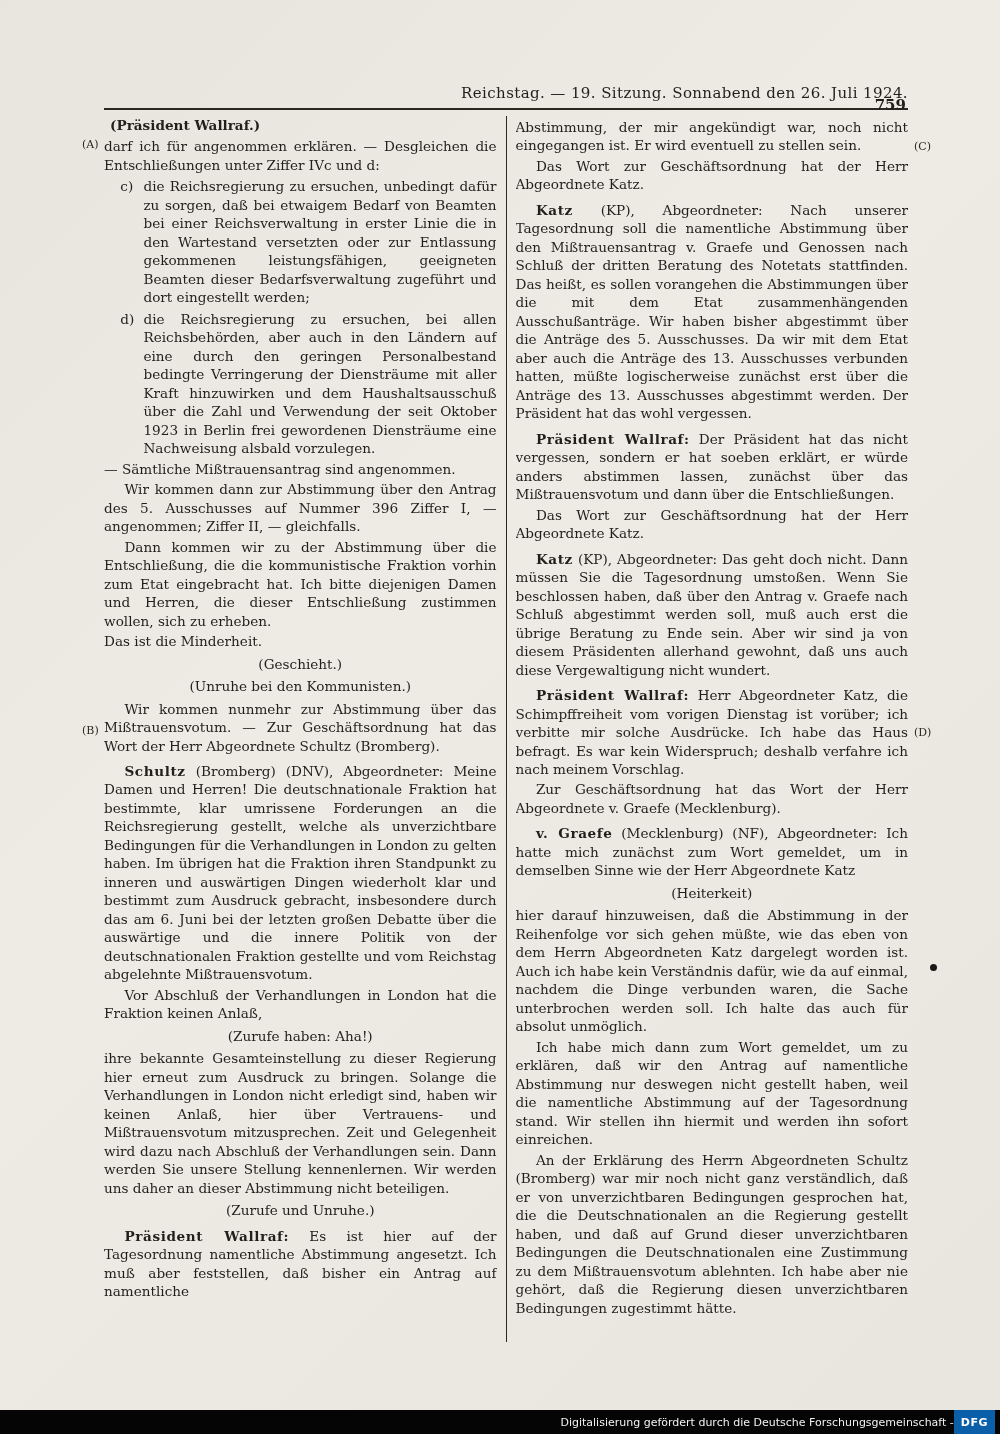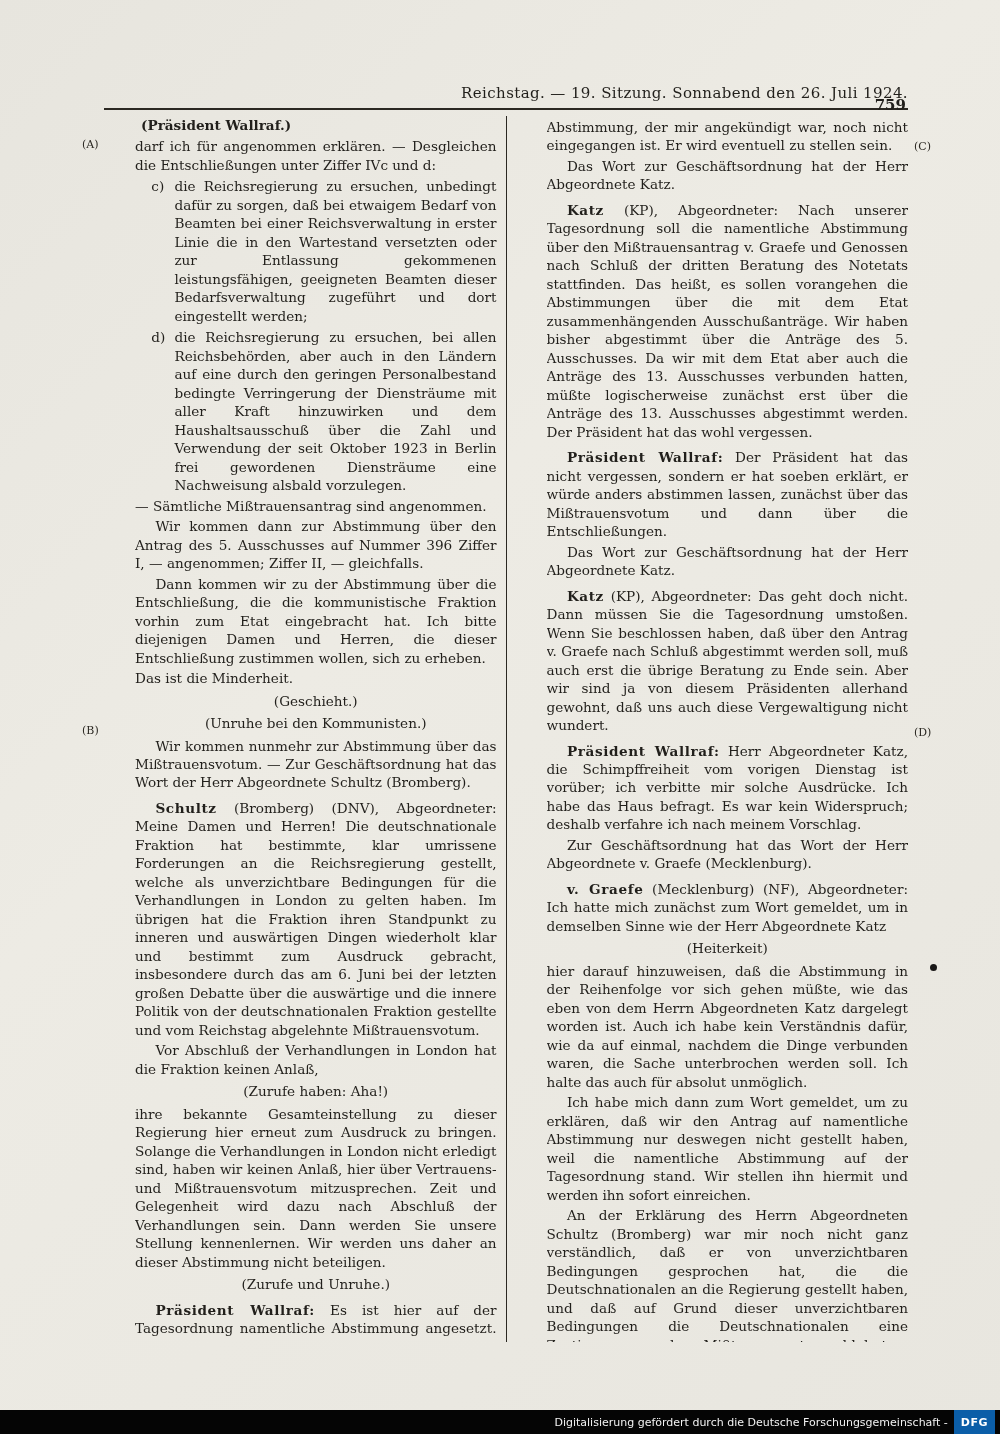--- a/index.html
+++ b/index.html
@@ -31,21 +31,20 @@
   
   .body-area {
     position: absolute; top: 116px; left: 104px; right: 92px; bottom: 92px;
     display: flex;
   }
   .col {
     flex: 1 1 0; overflow: hidden;
     font-size: 13.6px; line-height: 1.36;
     text-align: justify;
     hyphens: auto;
-    margin-left: 31px;
   }
   .divider { width: 0; border-left: 1.5px solid #2b2822; margin: 0 9px; }
   .block { margin: 0; }
   .head  { font-weight: bold; text-indent: 0; margin: 0 0 3px 6px; text-align: left; }
   .para       { text-indent: 1.5em; margin-top: 2px; }
   .para-flush { text-indent: 0;     margin-top: 2px; }
   .center { text-align: center; text-indent: 0; margin: 4px 0; }
   .speech { text-indent: 1.5em; margin-top: 7px; }
   .speech .lead { font-weight: bold; letter-spacing: 0.6px; }
   .list { position: relative; padding-left: 2.9em; text-indent: 0; margin-top: 3px; }
@@ -62,21 +61,21 @@
   
   .ink-dot {
     position: absolute; left: 930px; top: 964px;
     width: 7px; height: 7px; border-radius: 50%; background: #191817;
   }
   
   .footer-bar {
     position: absolute; left: 0; right: 0; bottom: 0; height: 24px;
     background: #050505;
     display: flex; align-items: center; justify-content: flex-end;
-    gap: 6px; padding-right: 5px;
+    padding-right: 5px;
     font-family: "DejaVu Sans", "Liberation Sans", sans-serif;
     font-size: 11px; color: #f2f2f2;
   }
   .dfg-logo {
     background: #0b5ea8; color: #ffffff; font-weight: bold;
     padding: 6px 7px; font-size: 11px; letter-spacing: 0.5px;
   }
 </style>
 </head>
 <body>

